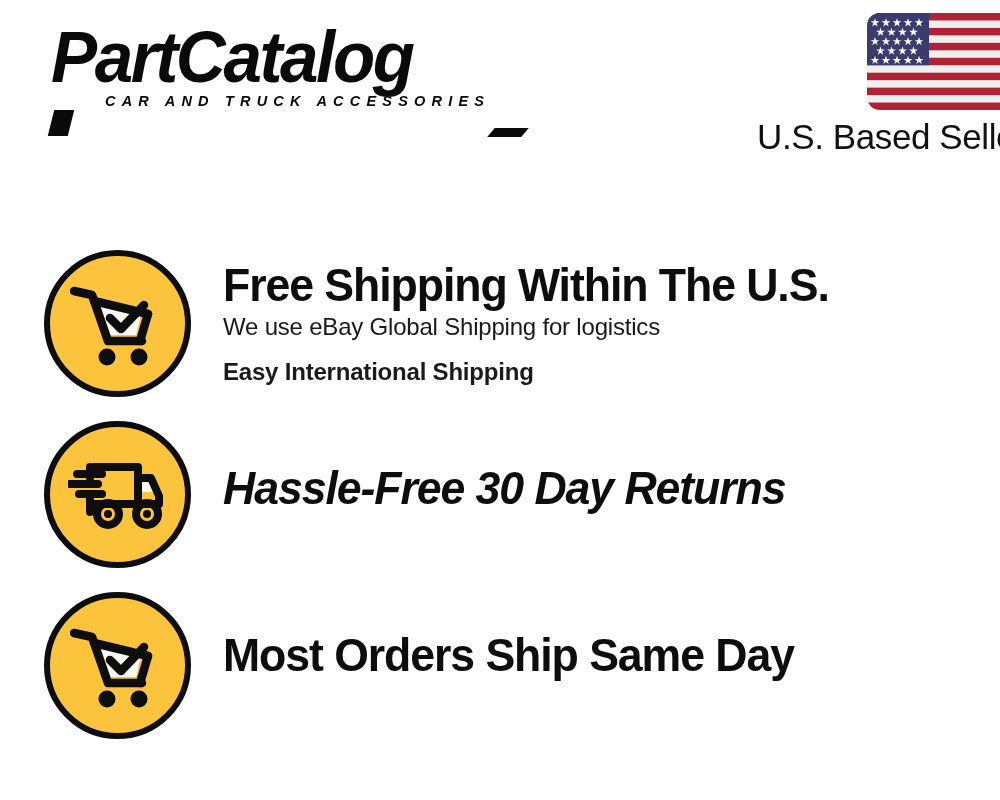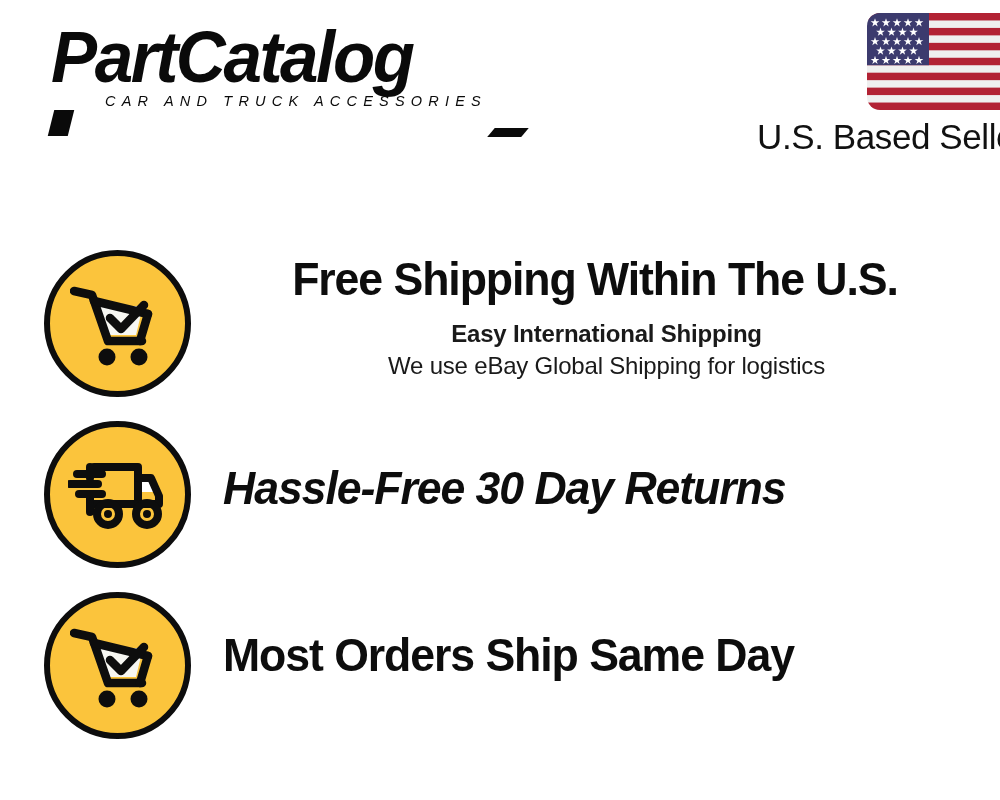--- a/index.html
+++ b/index.html
@@ -40,21 +40,21 @@
     font-size: 72px;
     line-height: 0.92;
     letter-spacing: -2.5px;
     color: #0a0a0a;
     transform: scaleX(0.96);
     transform-origin: left center;
     white-space: nowrap;
   }
   #logo-tagline {
     font-family: "Liberation Sans", sans-serif;
-    font-weight: 400;
+    font-weight: 700;
     font-style: italic;
     font-size: 14.5px;
     letter-spacing: 6.2px;
     color: #0a0a0a;
     margin-top: 3px;
     margin-left: 54px;
     white-space: nowrap;
   }
   #logo-slash-left {
     position: absolute;
@@ -234,24 +234,24 @@
         <g fill="none" stroke="#0d0d0d" stroke-width="8.5" stroke-linecap="round" stroke-linejoin="round">
           <polyline points="4,12 22,16 38,62 72,62"></polyline>
           <polyline points="24,22 78,35"></polyline>
           <polyline points="78,35 70,62"></polyline>
           <polyline points="40,39 51,50 74,26"></polyline>
         </g>
         <circle cx="37" cy="78" r="8.5" fill="#0d0d0d"></circle>
         <circle cx="69" cy="78" r="8.5" fill="#0d0d0d"></circle>
       </svg>
     </div>
-    <div class="feature-text" style="top:6px;text-align:center;">
+    <div class="feature-text" style="top:12px;">
       <div class="feature-headline">Free Shipping Within The U.S.</div>
+      <div class="feature-sub tight">We use eBay Global Shipping for logistics</div>
       <div class="feature-sub bold">Easy International Shipping</div>
-      <div class="feature-sub tight">We use eBay Global Shipping for logistics</div>
     </div>
   </div>
 
   <div class="feature-row" style="top:421px;">
     <div class="feature-icon" style="top:0px;">
       <svg width="100" height="78" viewBox="0 0 100 78" xmlns="http://www.w3.org/2000/svg">
         <polygon points="70,22 82,22 86,36 70,36" fill="#FFFFFF"></polygon>
         <g fill="none" stroke="#0d0d0d" stroke-width="8" stroke-linecap="round" stroke-linejoin="round">
           <polyline points="26,11 70,11 70,48 22,48 22,38"></polyline>
           <polyline points="22,22 22,11"></polyline>

